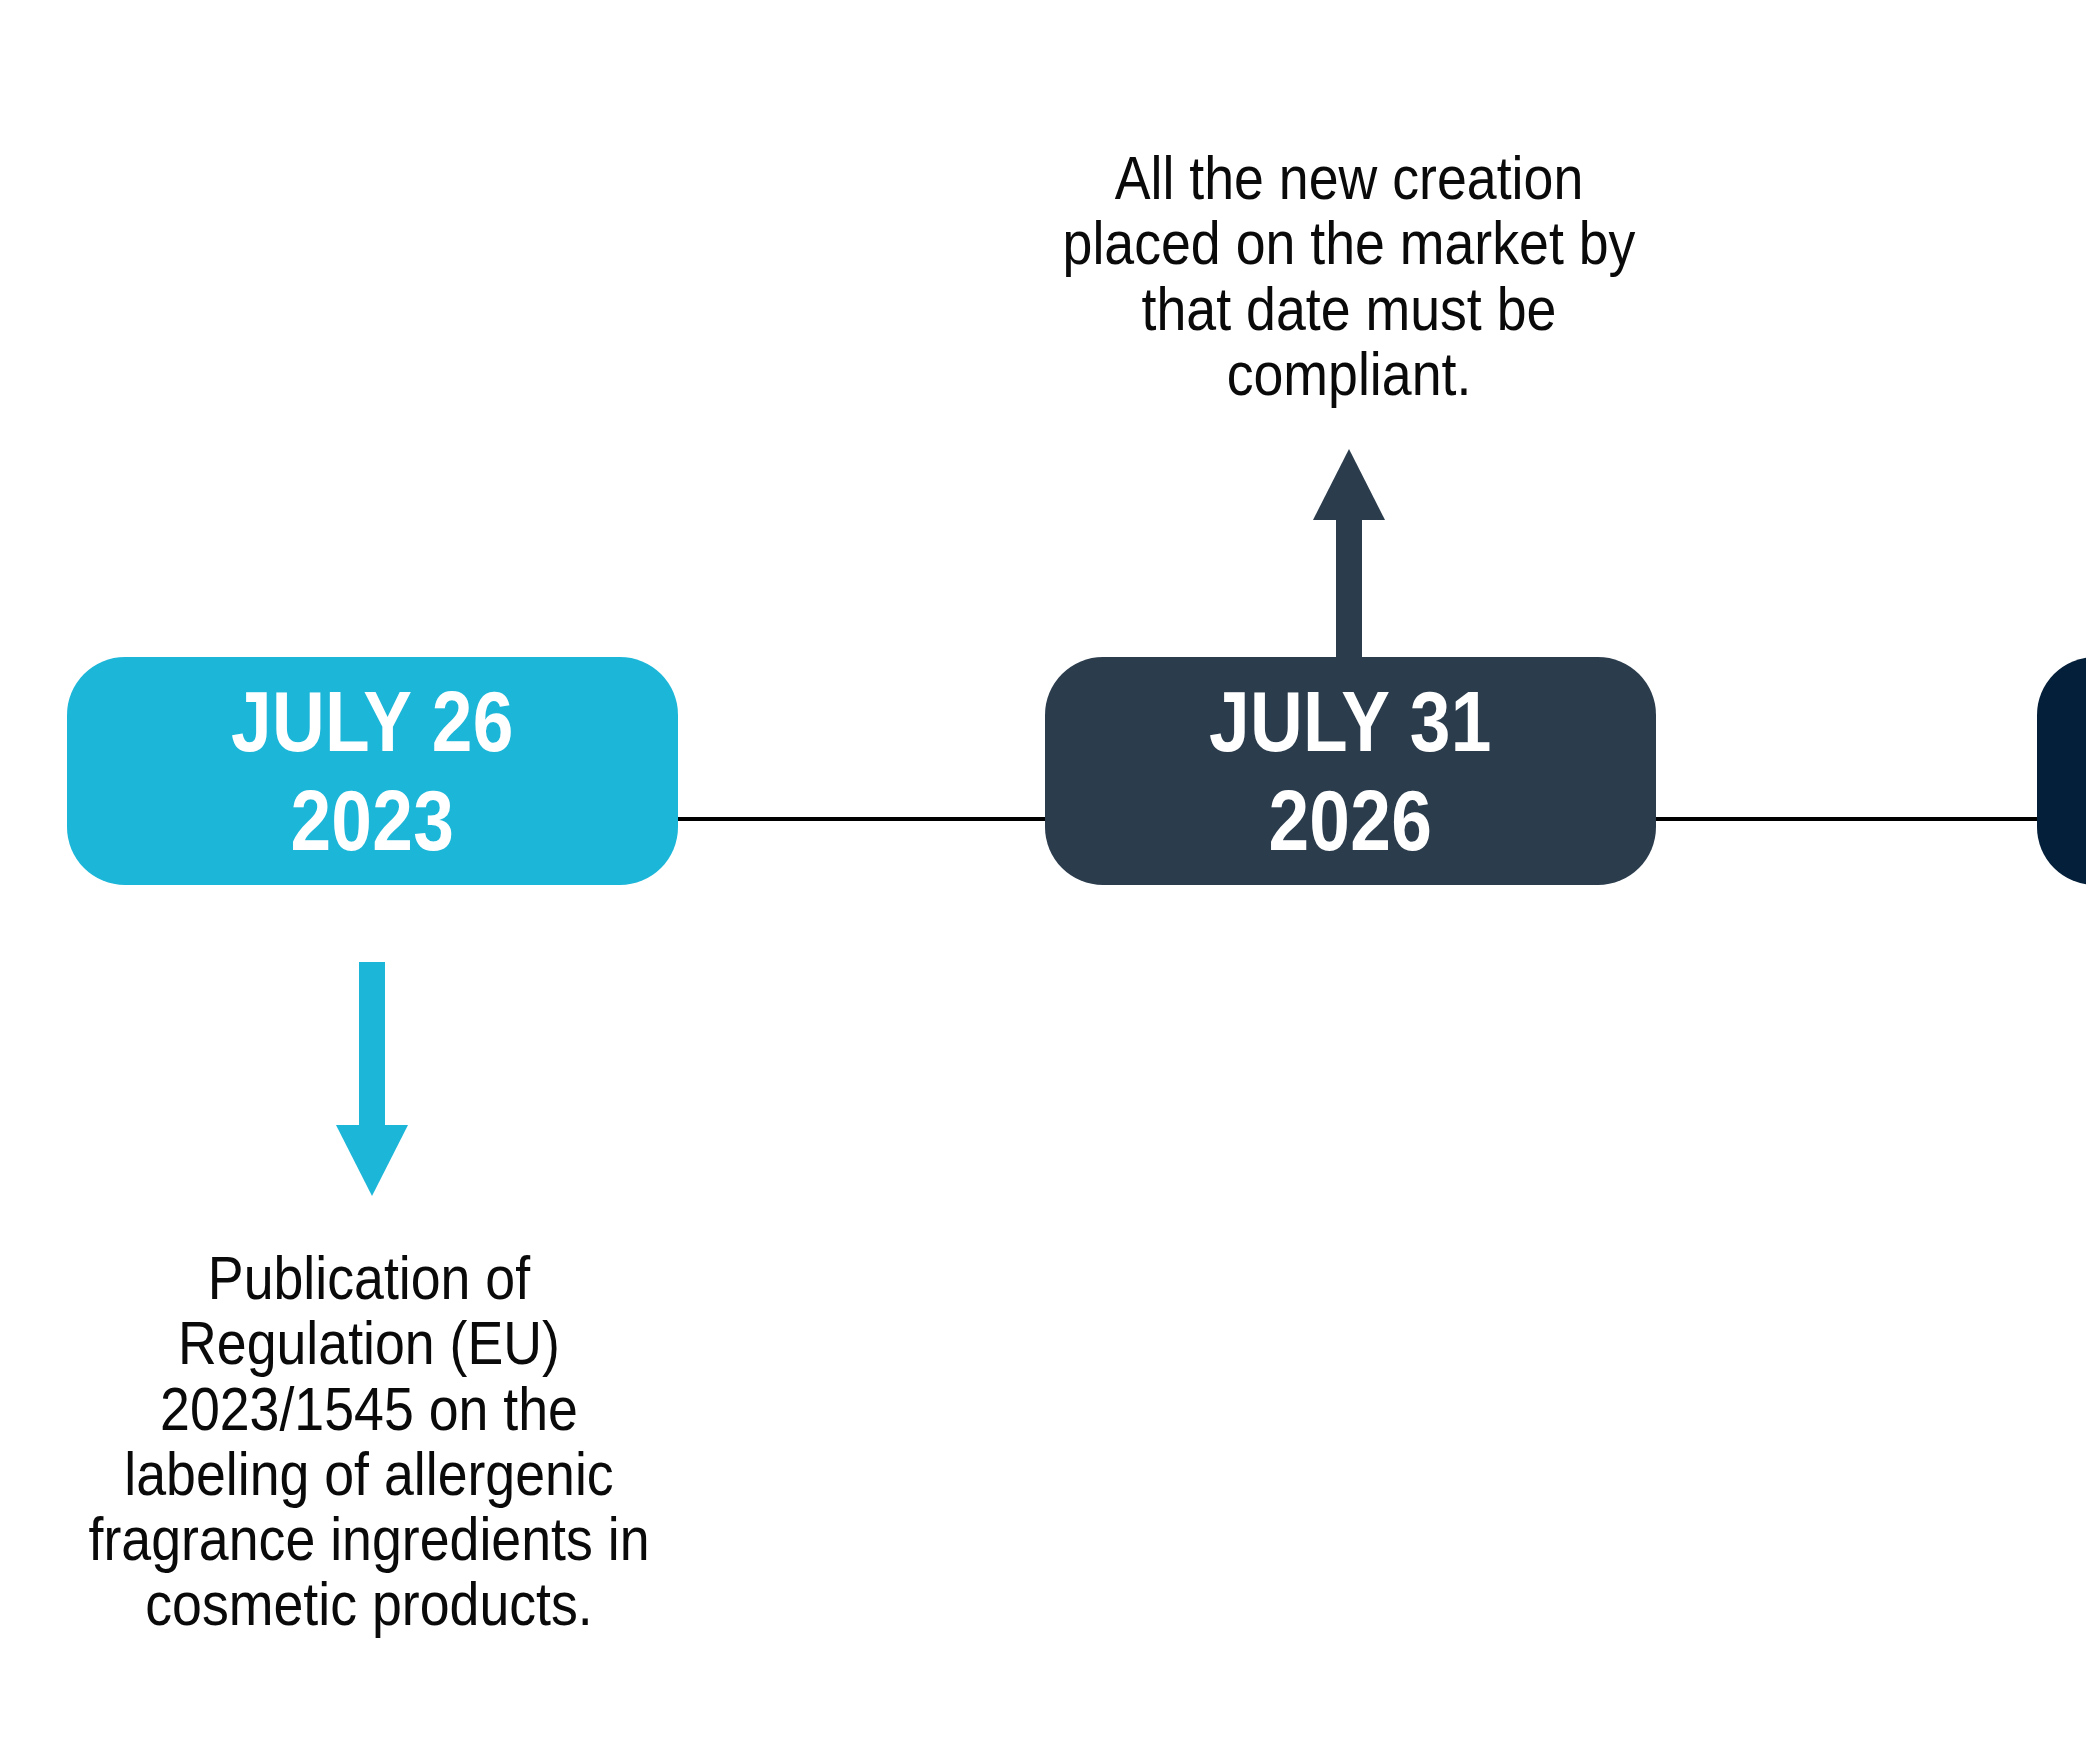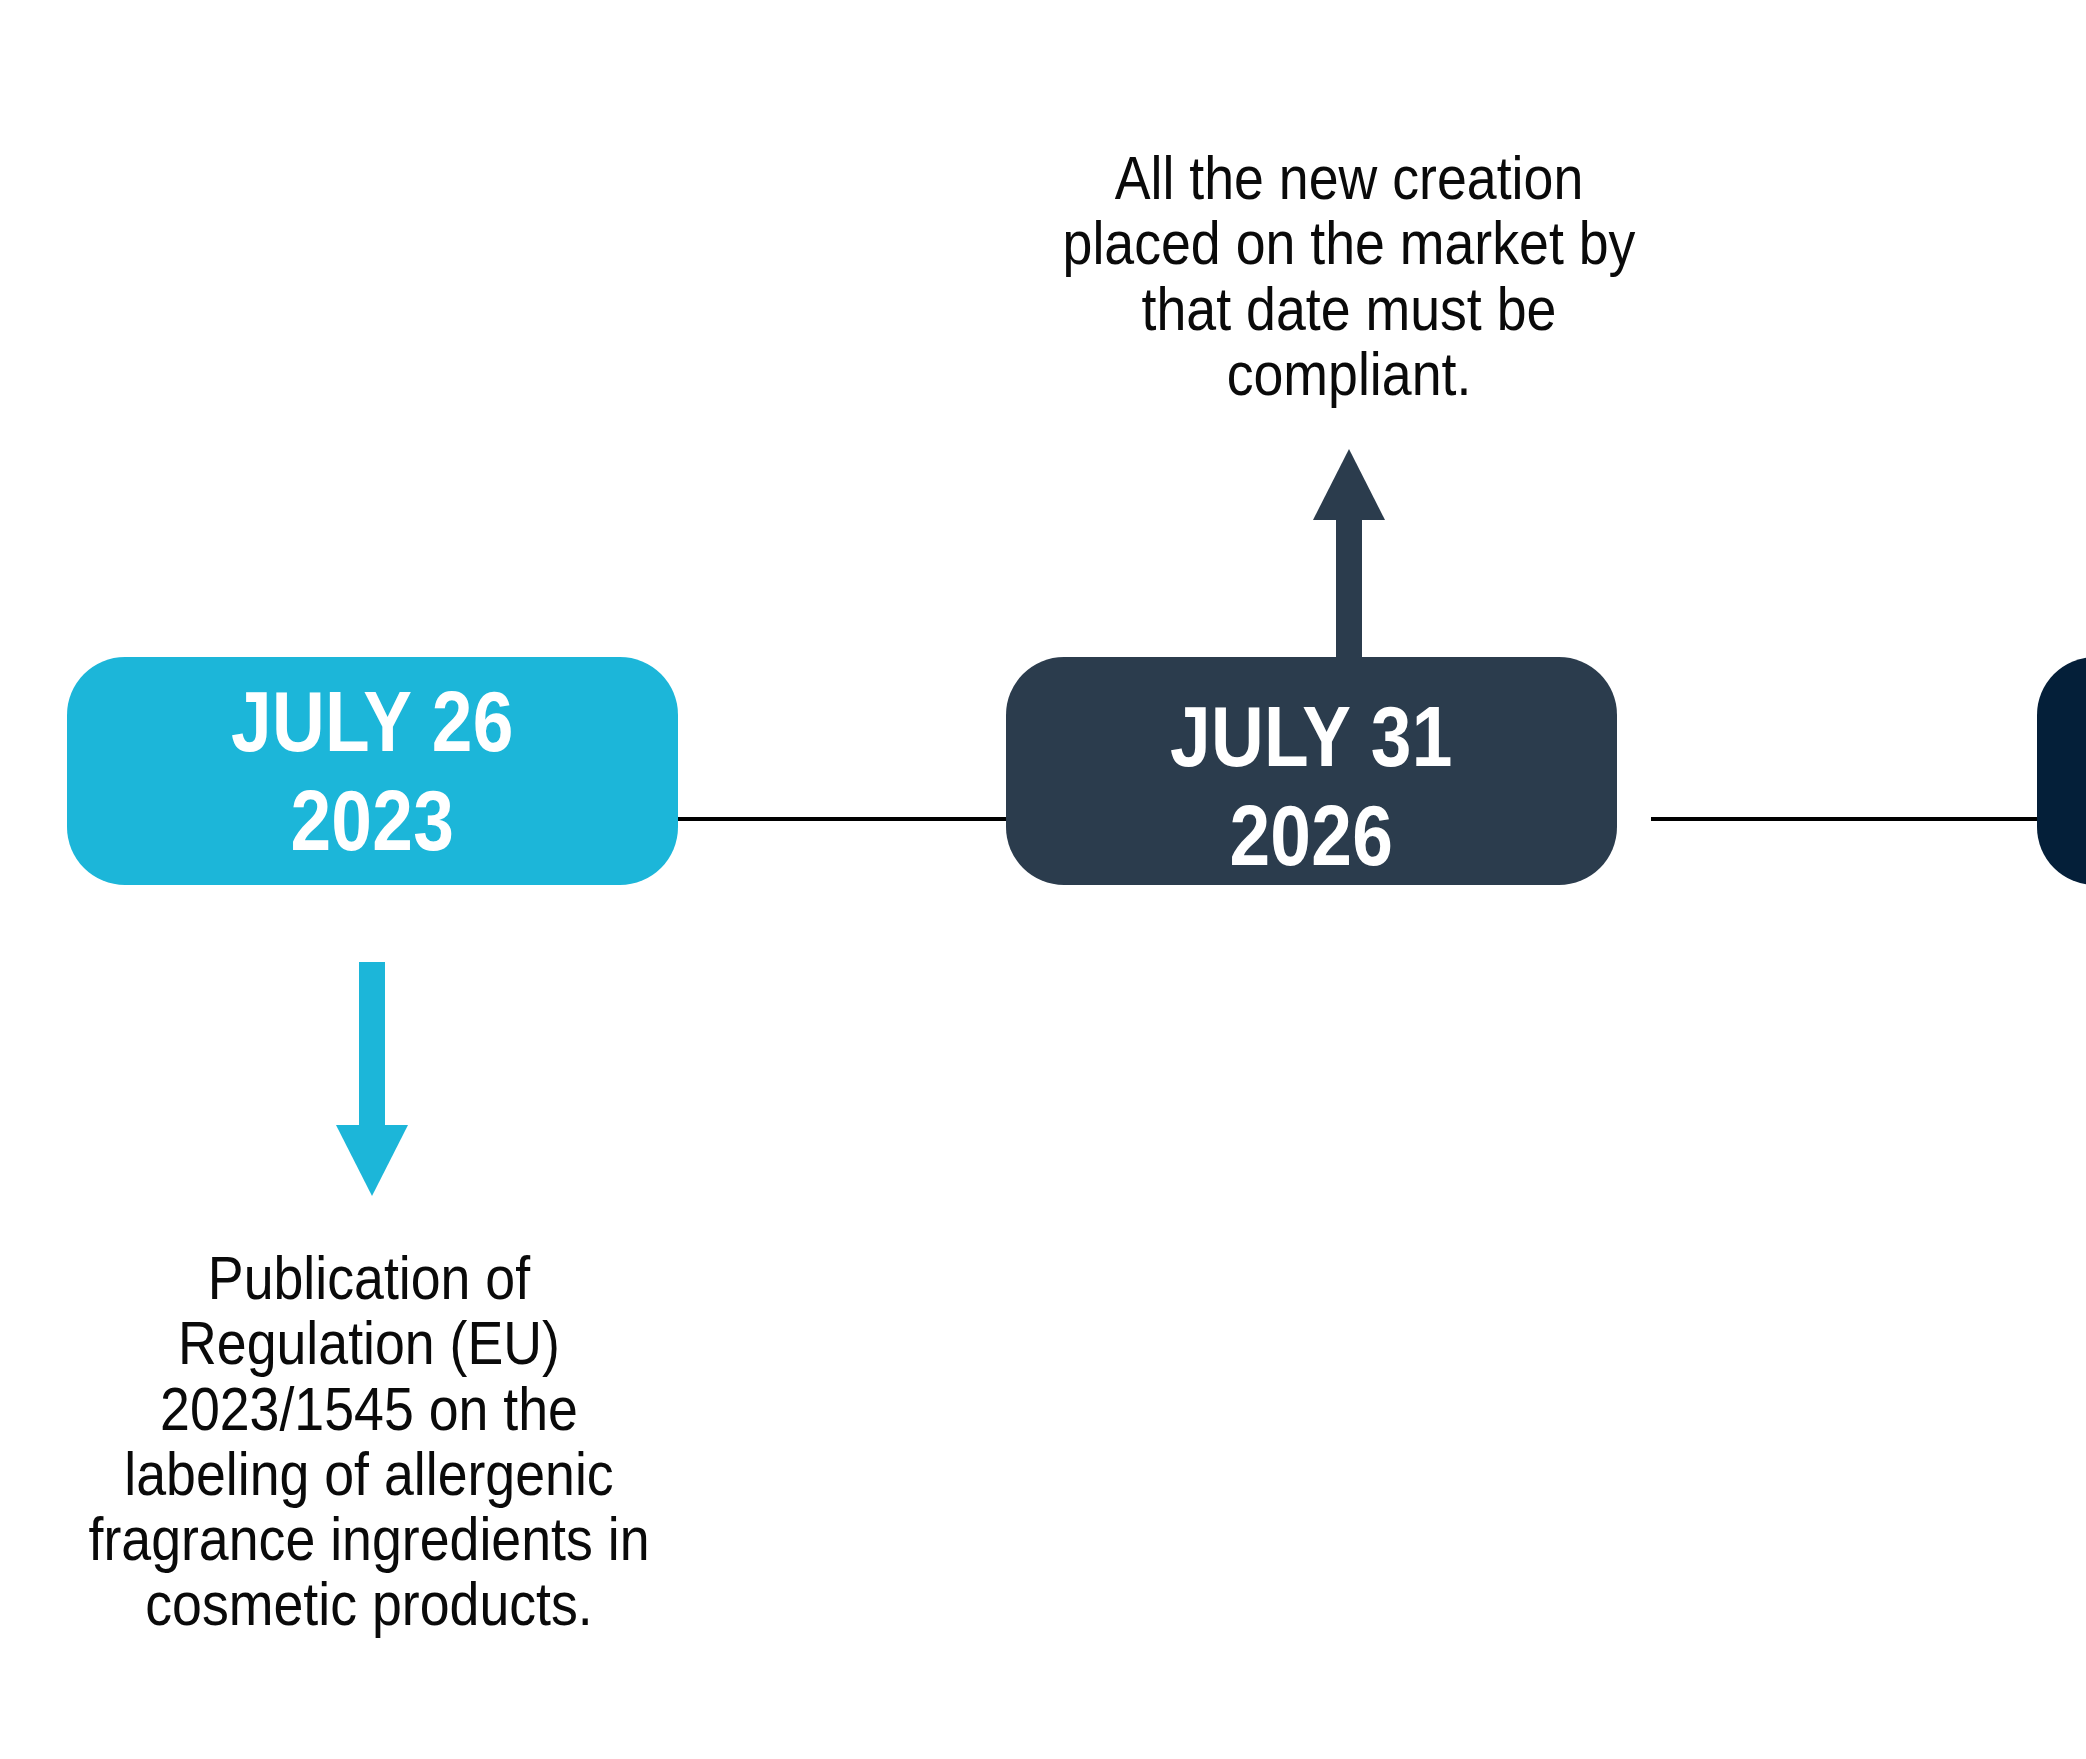--- a/index.html
+++ b/index.html
@@ -13,21 +13,21 @@
   .connector{position:absolute;top:817px;height:3.8px;background:var(--connector_line,#000);}
   .seg1{left:674px;width:374px;}
   .seg2{left:1651px;width:390px;}
 
   
   .box{
     position:absolute;top:657px;width:611px;height:228px;border-radius:58px;
     display:flex;align-items:center;justify-content:center;z-index:2;
   }
   .box1{left:67px;background:var(--milestone_2023_fill,#1CB6D9);}
-  .box2{left:1006px;background:var(--milestone_2026_fill,#2B3C4D);align-items:flex-end;}
+  .box2{left:1045px;background:var(--milestone_2026_fill,#2B3C4D);}
   .box3{left:2037px;background:var(--milestone_2028_fill,#041F39);}
   .date{
     font-weight:700;font-size:86px;line-height:1.15;letter-spacing:0.4px;
     color:var(--date_text,#fff);text-align:center;white-space:pre-line;
     transform:scaleX(.85);
   }
 
   
   .annotation{
     position:absolute;color:var(--annotation_text,#0a0a0a);

